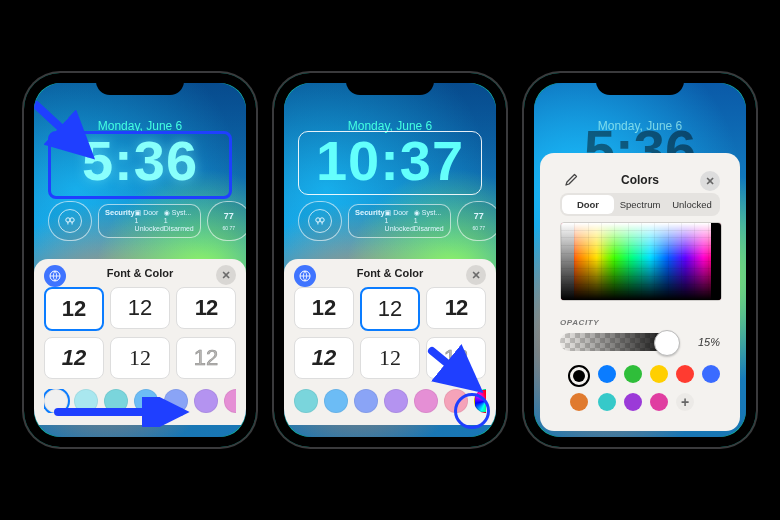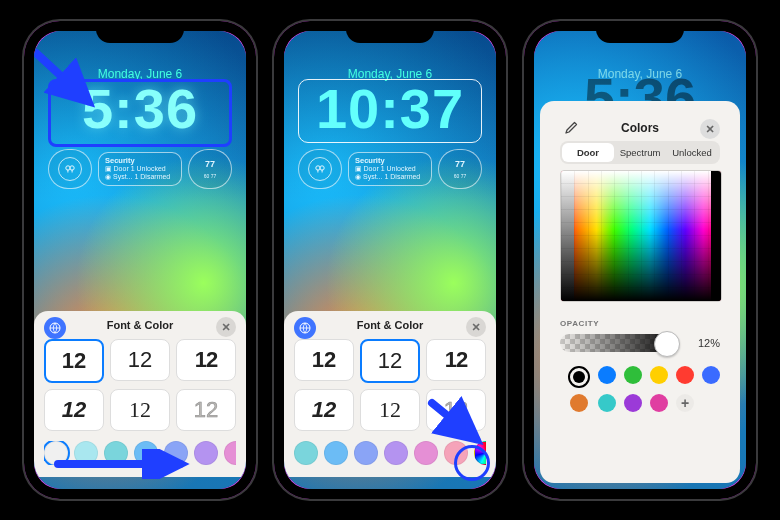--- a/index.html
+++ b/index.html
@@ -20,23 +20,23 @@
     gap: 18px;
     justify-content: center;
     align-items: center;
     width: 100%;
     height: 100%;
   }
   
   .phone {
     position: relative;
     width: 232px;
-    height: 478px;
+    height: 374px;
     border-radius: var(--phone-radius);
-    background: #d946ef;
+    background: #14b8a6;
     box-shadow: 0 0 0 2px #3a3a3c, inset 0 0 0 10px #000;
     overflow: hidden;
   }
   .screen {
     position: absolute;
     top: 10px; left: 10px; right: 10px; bottom: 10px;
     border-radius: 28px;
     overflow: hidden;
     background: #0b5a8a;
   }
@@ -124,21 +124,21 @@
     gap: 4px;
     background: rgba(0,0,0,0.05);
   }
   .widget.round {
     width: 30px; height: 30px;
     border-radius: 999px;
     justify-content: center;
     flex-shrink: 0;
   }
   .widget .title { font-size: 7.5px; font-weight: 600; }
-  .widget .lines { display: flex; flex-direction: column; line-height: 1.15; }
+  .widget .lines { display: flex; flex-direction: row; line-height: 1.15; }
   .ring {
     width: 22px; height: 22px;
     border: 1.5px solid rgba(255,255,255,0.7);
     border-radius: 999px;
     display: flex; align-items: center; justify-content: center;
     font-size: 7px;
   }
   .mini { font-size: 5px; }
 
   
@@ -315,20 +315,21 @@
   }
   .grid-palette .stripes::after {
     content: "";
     position: absolute; inset: 0;
     background:
       repeating-linear-gradient(90deg, rgba(0,0,0,0.06) 0 1px, transparent 1px 8.33%),
       repeating-linear-gradient(0deg, rgba(0,0,0,0.06) 0 1px, transparent 1px 10%);
   }
   .opacity-row {
     margin-top: 4px;
+    font-style: italic;
   }
   .opacity-row label {
     font-size: 8px; letter-spacing: 0.6px; color: #777; font-weight: 600;
   }
   .opacity-bar {
     position: relative;
     height: 22px;
     display: flex; align-items: center; gap: 6px;
     margin-top: 2px;
   }
@@ -597,21 +598,21 @@
           <div class="colN"></div>
           <div class="stripes"></div>
         </div>
 
         <div class="opacity-row">
           <label>OPACITY</label>
           <div class="opacity-bar">
             <div class="opacity-track">
               <div class="opacity-knob"></div>
             </div>
-            <div class="opacity-value">12%</div>
+            <div class="opacity-value">15%</div>
           </div>
         </div>
 
         <div class="color-dots">
           <div class="big-swatch"></div>
           <div class="dots-wrap" id="dots">
               <div class="dot ring"></div>
               <div class="dot" style="background: rgb(10, 124, 255);"></div>
               <div class="dot" style="background: rgb(47, 190, 58);"></div>
               <div class="dot" style="background: rgb(255, 207, 0);"></div>

